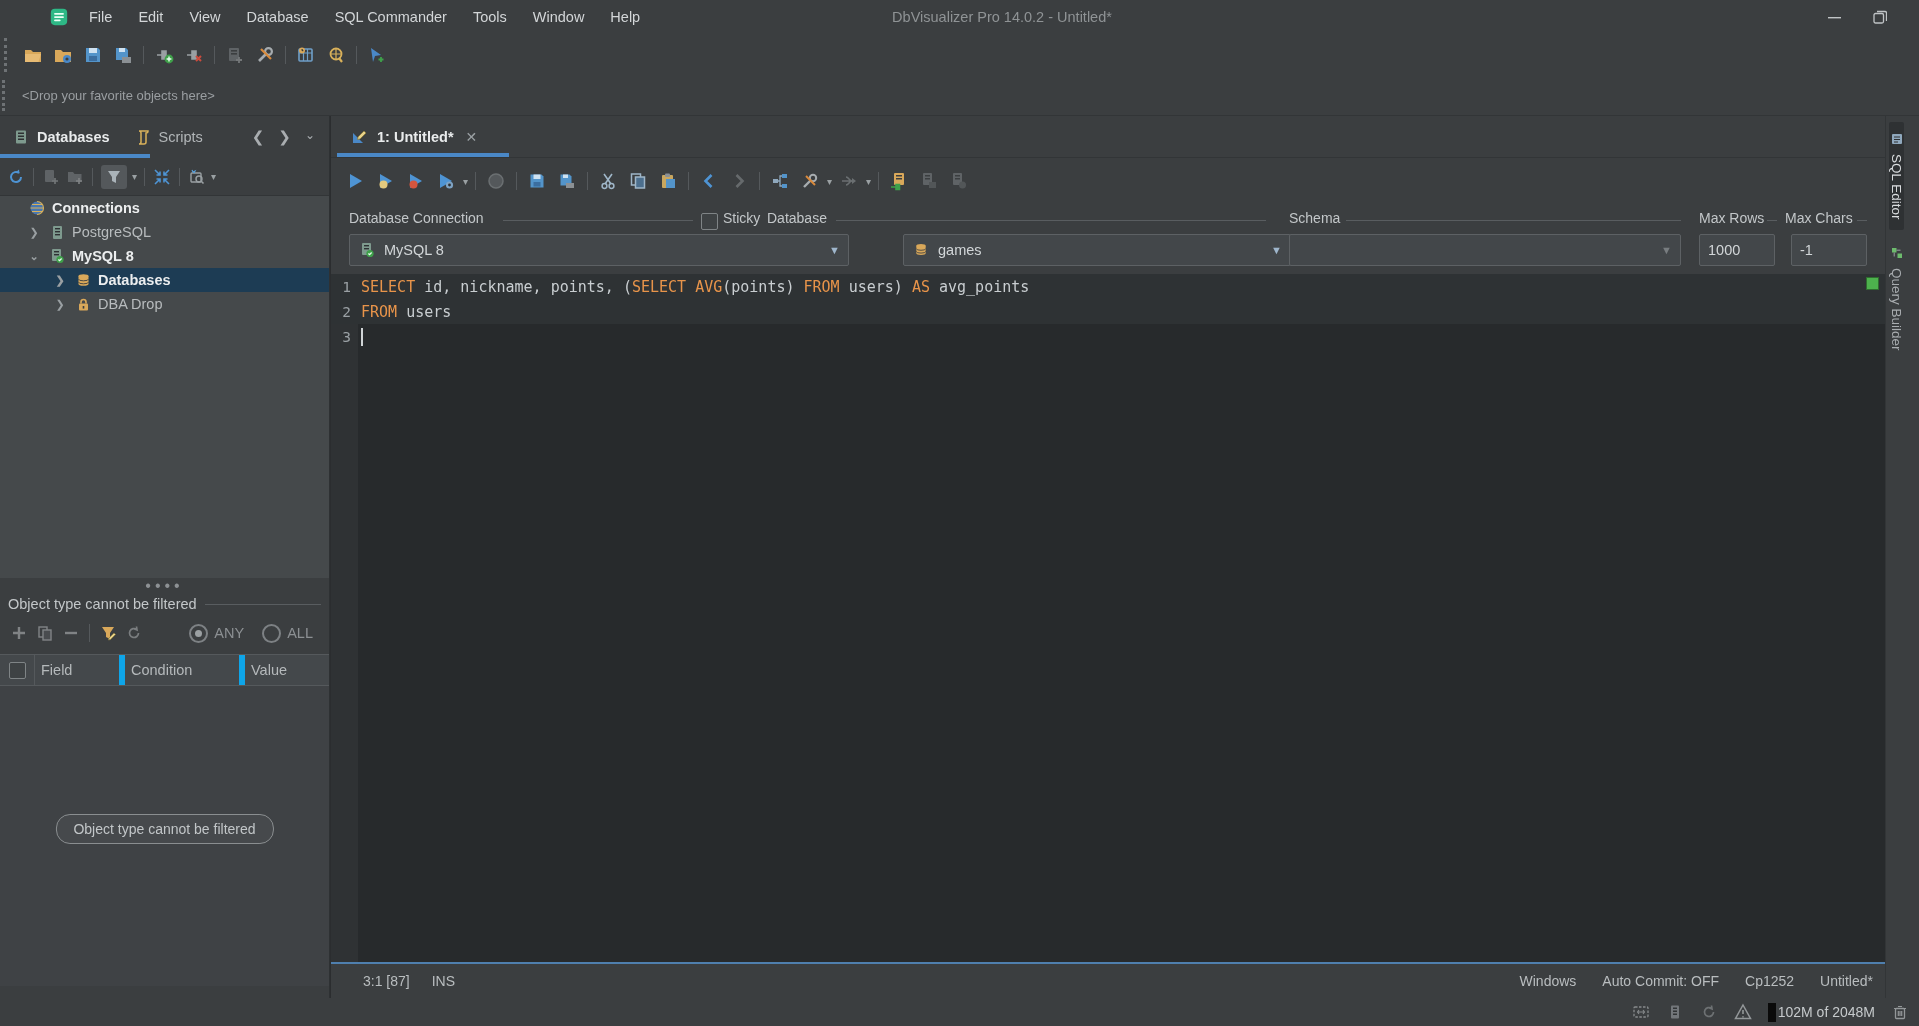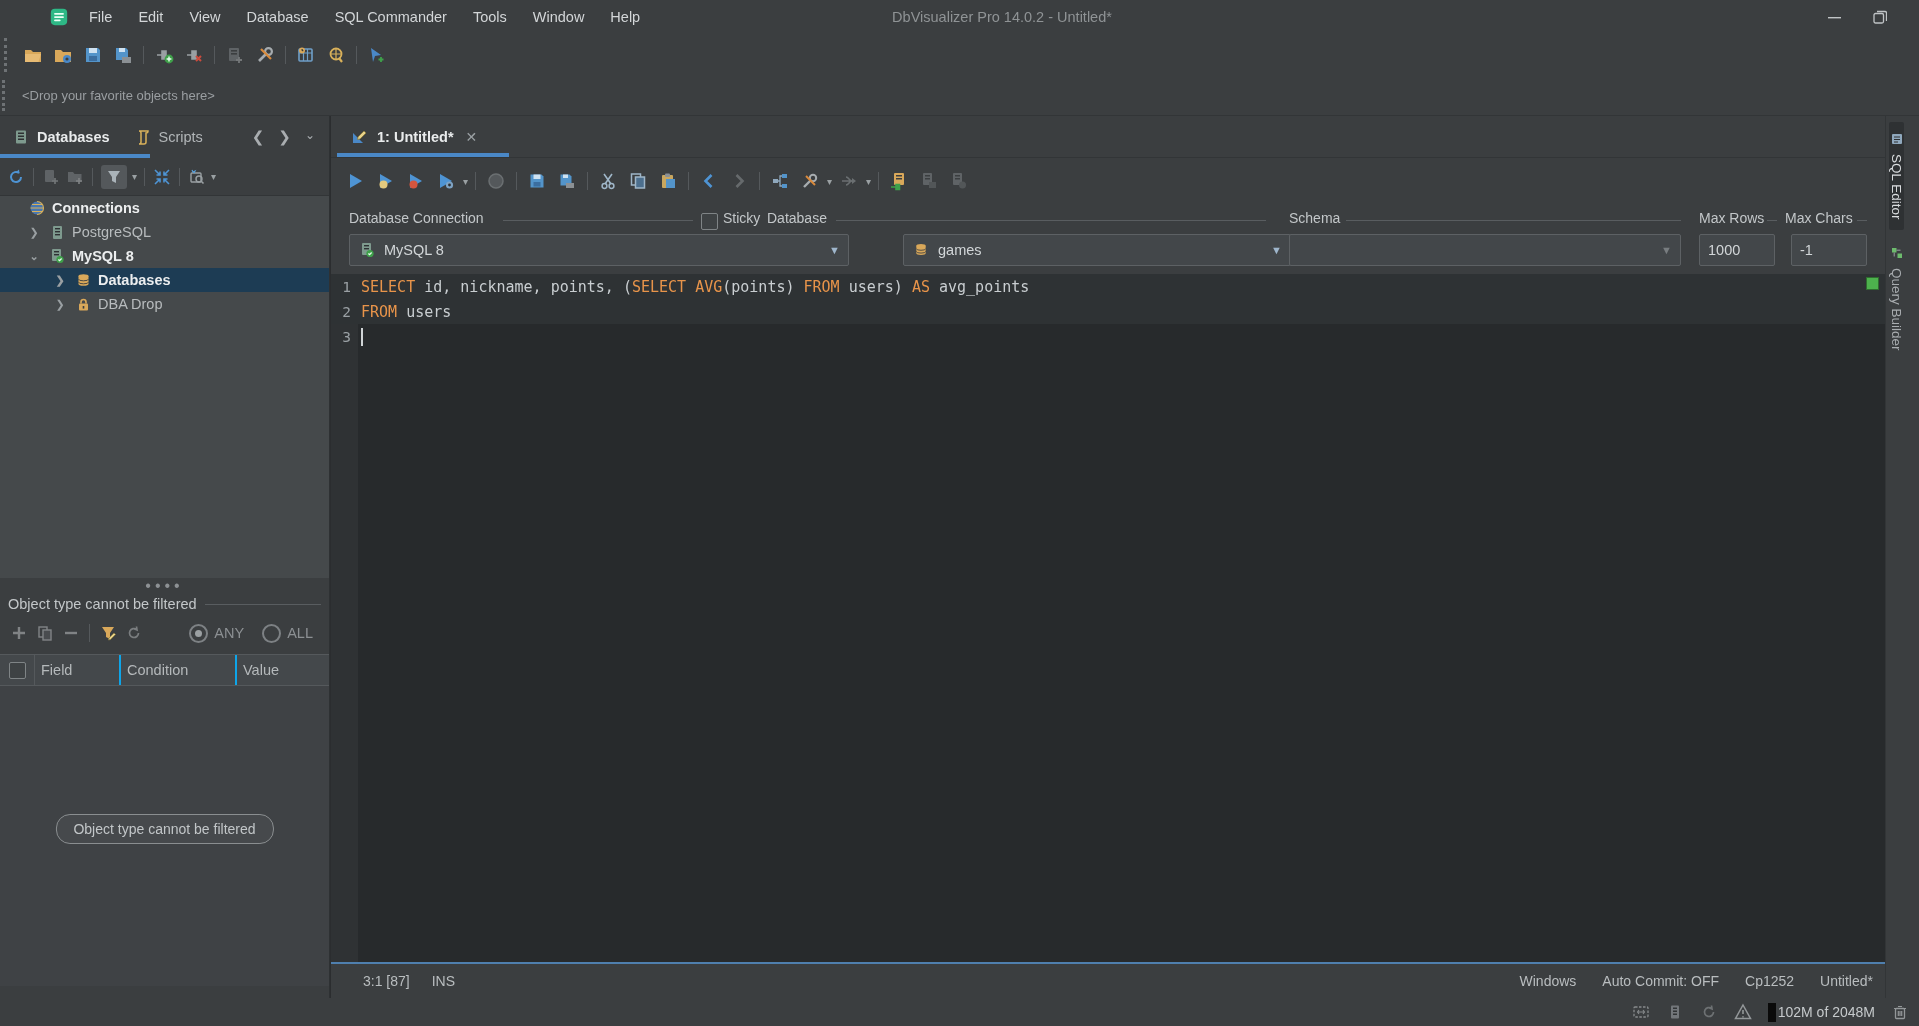--- a/index.html
+++ b/index.html
@@ -55,21 +55,21 @@
   #filter-toolbar{height:34px;display:flex;align-items:center;padding:0 6px;}
   #filter-toolbar .i{margin:0 4px;}
   .radio{display:flex;align-items:center;gap:6px;color:#8c9093;font-size:14.5px;}
   .radio .circ{width:15px;height:15px;border:2px solid #7d8184;border-radius:50%;display:flex;align-items:center;justify-content:center;}
   .radio .dot{width:7px;height:7px;border-radius:50%;background:#9ba0a2;}
   #filter-radios{margin-left:auto;display:flex;gap:18px;padding-right:10px;}
 
   #filter-grid-header{height:30px;margin-top:4px;background:#44484b;border-top:1px solid #55595c;border-bottom:1px solid #55595c;display:flex;align-items:center;color:#b5b9bb;font-size:14.5px;}
   .gh-cb{width:34px;display:flex;justify-content:center;}
   .cb{width:15px;height:15px;border:1px solid #7f8486;background:#3e4244;border-radius:2px;}
-  .gh-col{padding:0 6px;border-left:2px solid #0ea5e9;height:100%;display:flex;align-items:center;}
+  .gh-col{padding:0 6px;border-left:6px solid #0ea5e9;height:100%;display:flex;align-items:center;}
   #gh-field{width:72px;border-left:1px solid #55595c;}
   #gh-cond{width:102px;}
   #gh-val{flex:1;}
   #filter-grid-body{height:300px;background:#3f4245;position:relative;}
   #empty-filter-btn{position:absolute;left:50%;top:128px;transform:translateX(-50%);border:1px solid #8a8e90;border-radius:14px;padding:6px 17px;color:#c2c6c8;font-size:14px;background:#46494c;white-space:nowrap;}
 
   
   #editor-panel{left:331px;top:116px;width:1554px;height:882px;background:#3b3e40;box-sizing:border-box;}
   #ed-tabs{height:42px;display:flex;align-items:flex-end;border-bottom:1px solid #323537;box-sizing:border-box;position:relative;}
   #ed-tab{display:flex;align-items:center;gap:8px;padding:0 10px;height:41px;margin-left:10px;}

